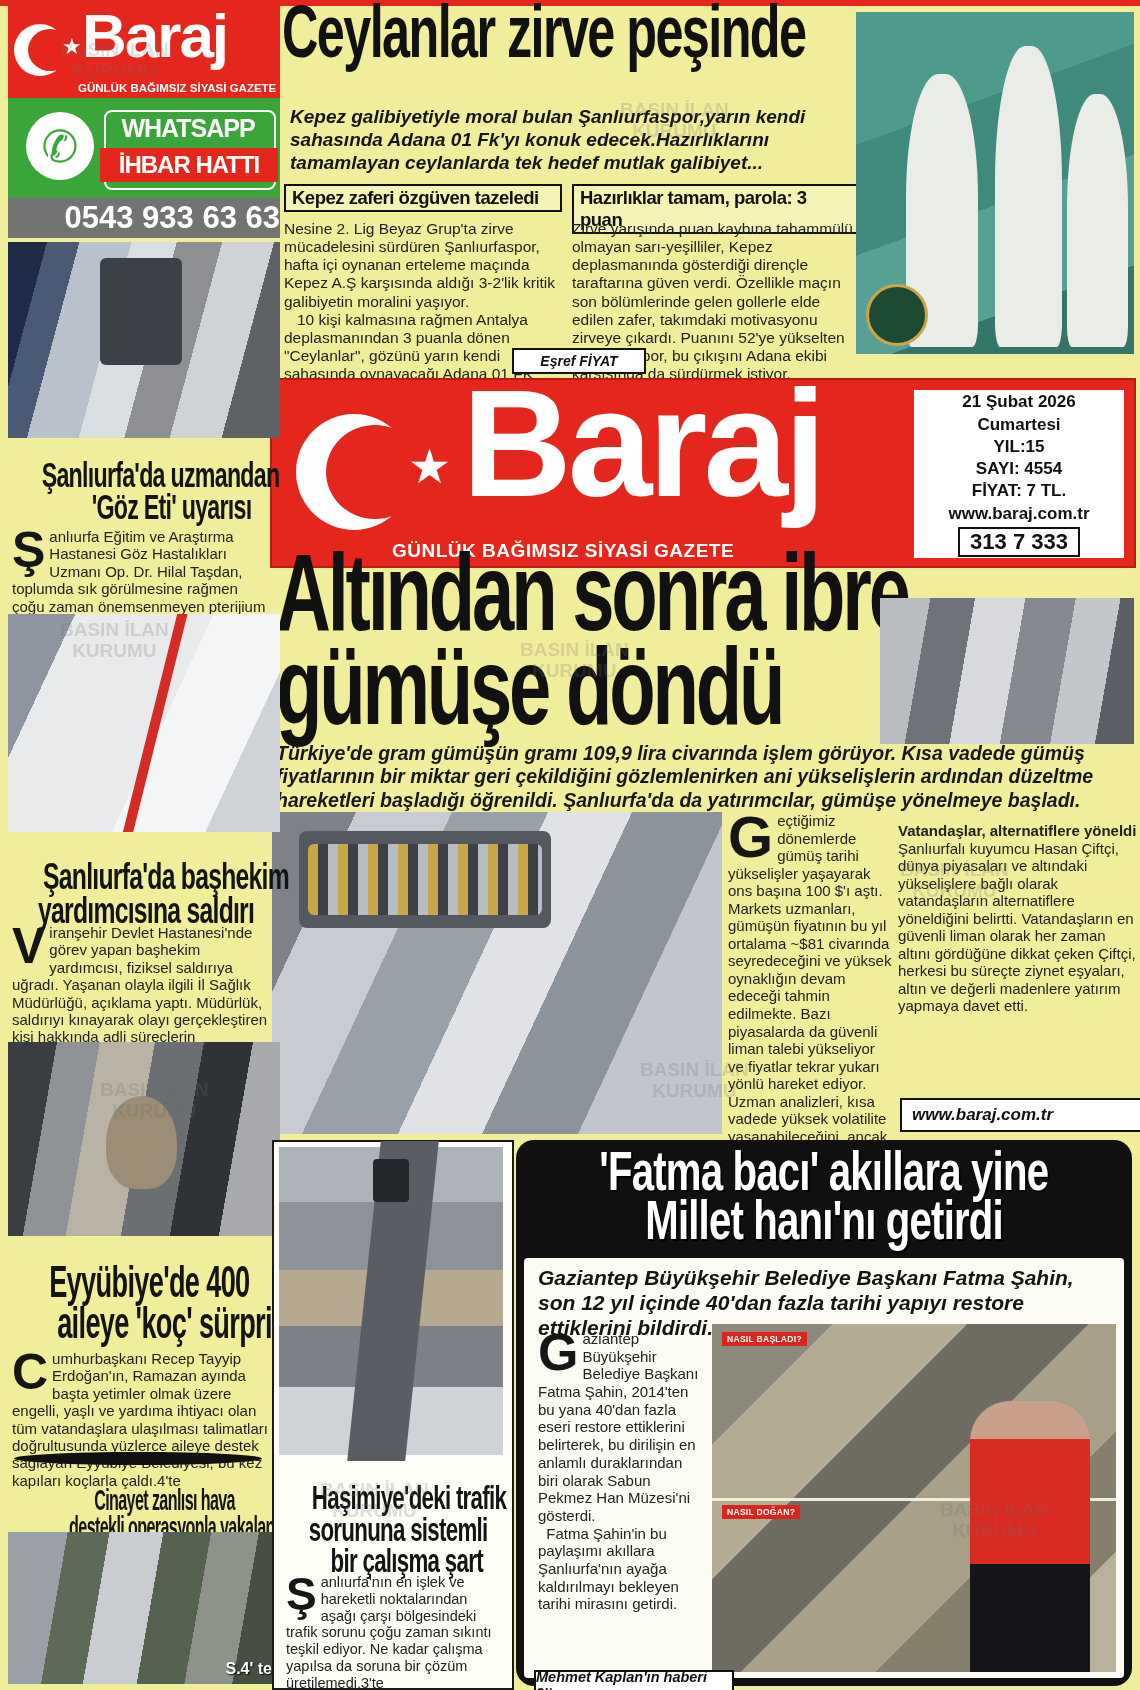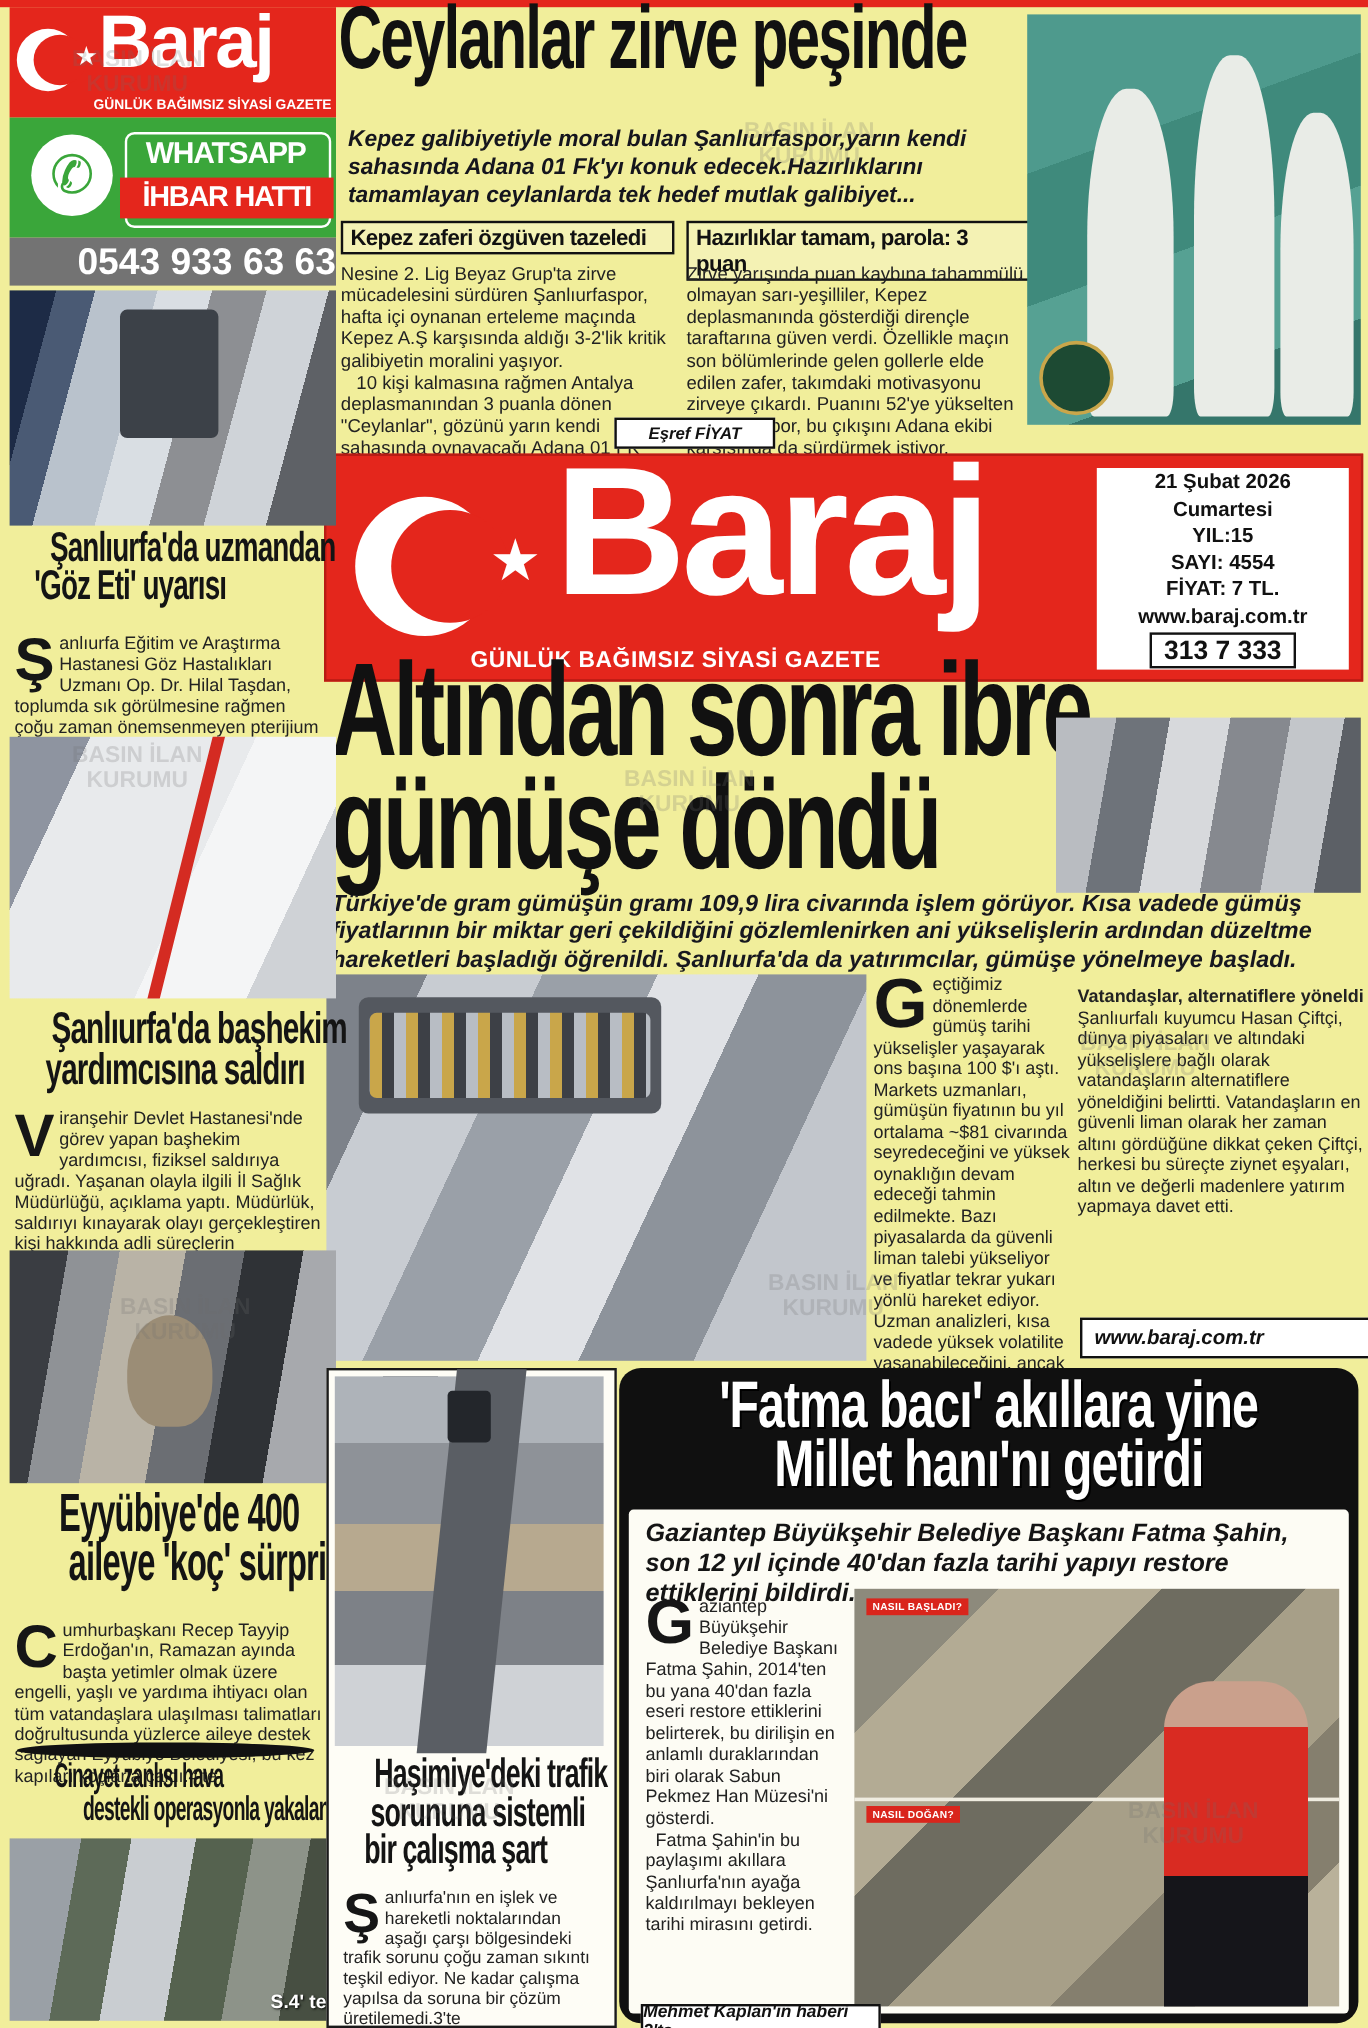--- a/index.html
+++ b/index.html
@@ -5,21 +5,21 @@
   html,body{margin:0;padding:0;background:#8a8a8a;}
   #page{
     position:relative;width:1140px;height:1690px;margin:0 auto;
     background:#f1ee9b;overflow:hidden;
     font-family:"Liberation Sans", sans-serif;color:#111;
   }
   .abs{position:absolute;}
   .photo{position:absolute;overflow:hidden;}
   .pre{white-space:pre-line;}
   .sqz{display:inline-block;white-space:nowrap;transform:scale(0.75,1.12);transform-origin:center bottom;}
-  .ttl{font-weight:bold;text-align:left;line-height:1.02;letter-spacing:-1px;color:#141414;}
+  .ttl{font-weight:bold;text-align:right;line-height:1.02;letter-spacing:-1px;color:#141414;margin-top:20px;}
 
   
   .wm{position:absolute;z-index:9;pointer-events:none;color:rgba(110,110,110,.22);
       font-weight:bold;font-size:19px;line-height:1.1;text-align:center;}
 
   
   .topstrip{left:0;top:0;width:1140px;height:6px;background:#e4261c;}
 
   
   .logobox{left:8px;top:6px;width:272px;height:92px;background:#e4261c;}

